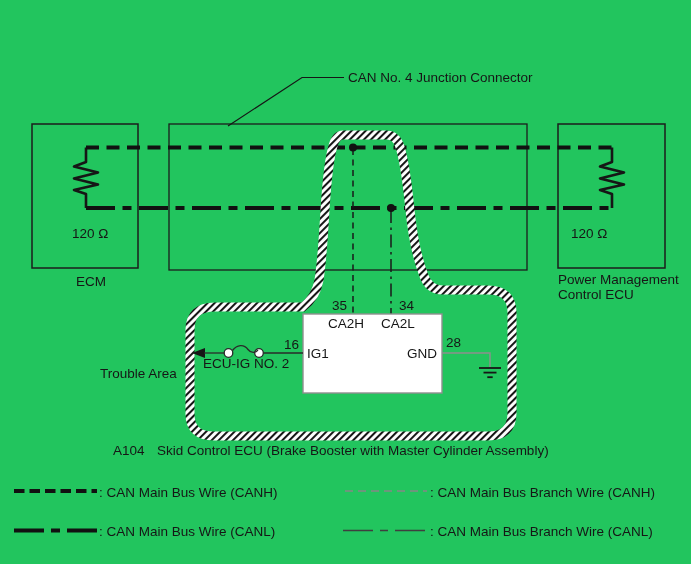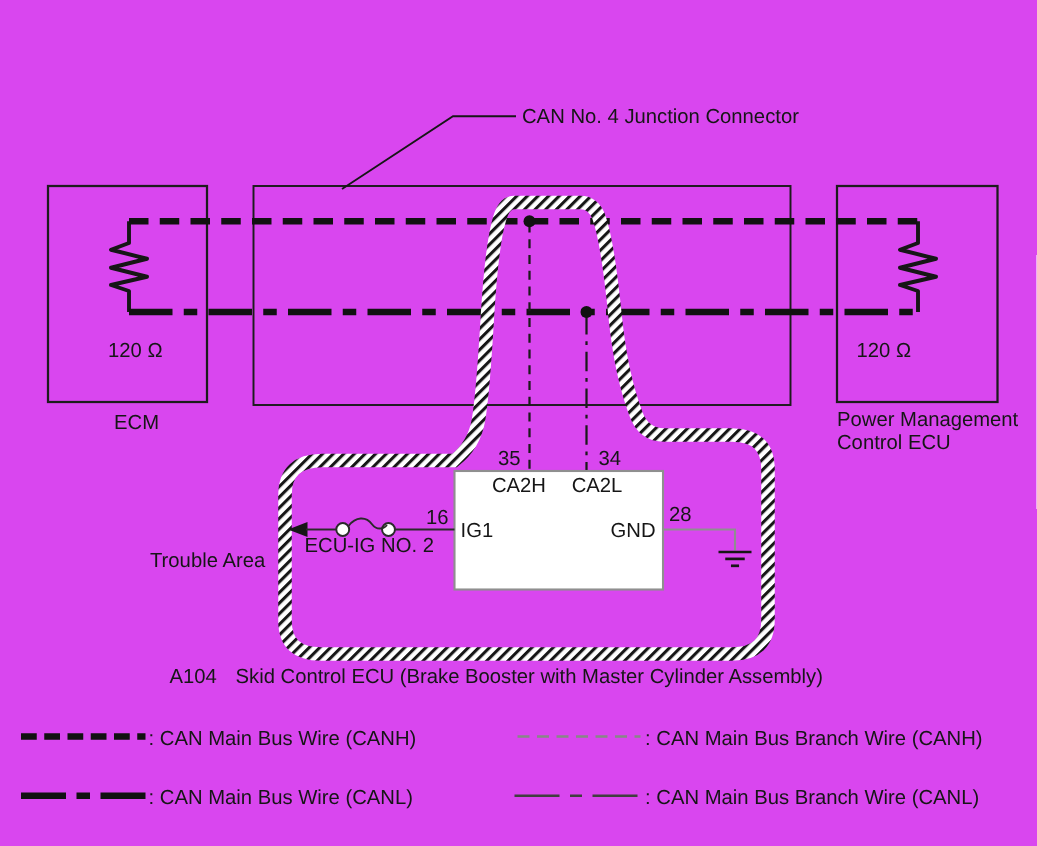--- a/index.html
+++ b/index.html
@@ -1,19 +1,19 @@
 <!DOCTYPE html>
 <html><head>
 <meta charset="utf-8">
 <style>
   html,body{margin:0;padding:0;background:#ffffff;}
   .page{
     position:relative;
     width:691px;height:564px;
-    background:#d946ef;
+    background:#22c55e;
     font-family:"Liberation Sans", sans-serif;
     overflow:hidden;
   }
   svg{display:block;}
   text{
     font-family:"Liberation Sans", sans-serif;
     font-size:13.5px;
     fill:#161616;
   }
 </style>

